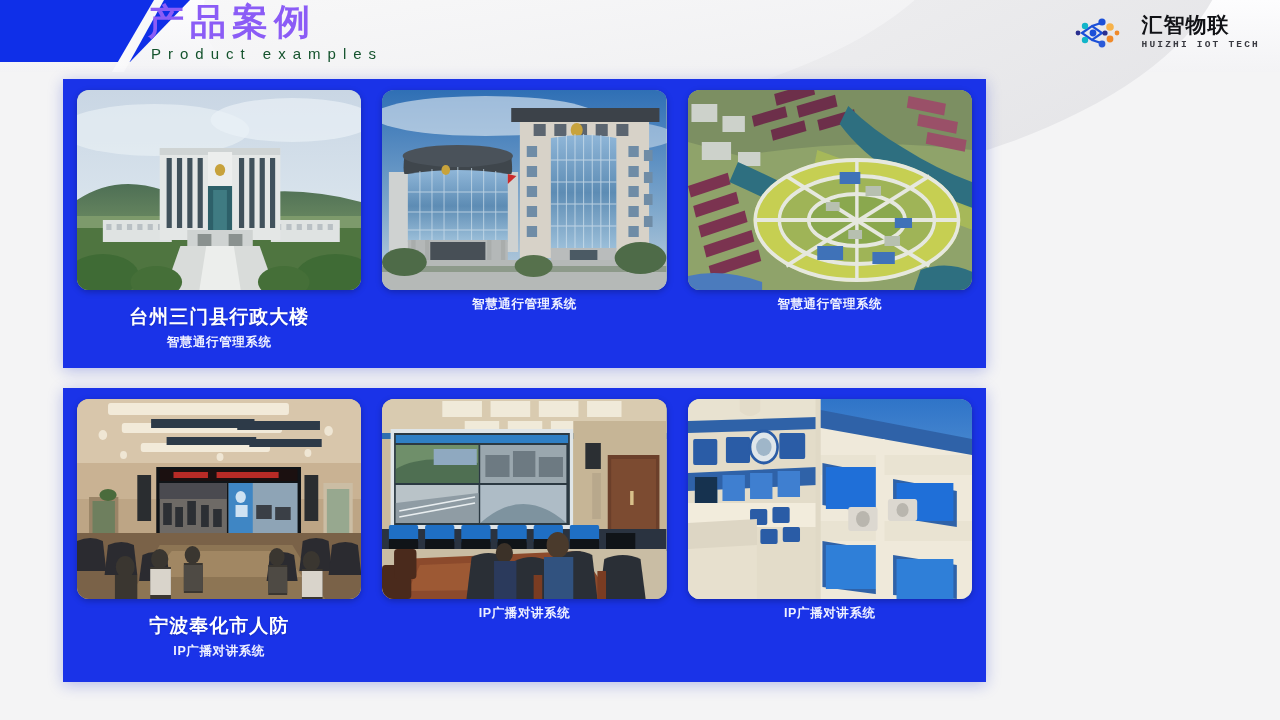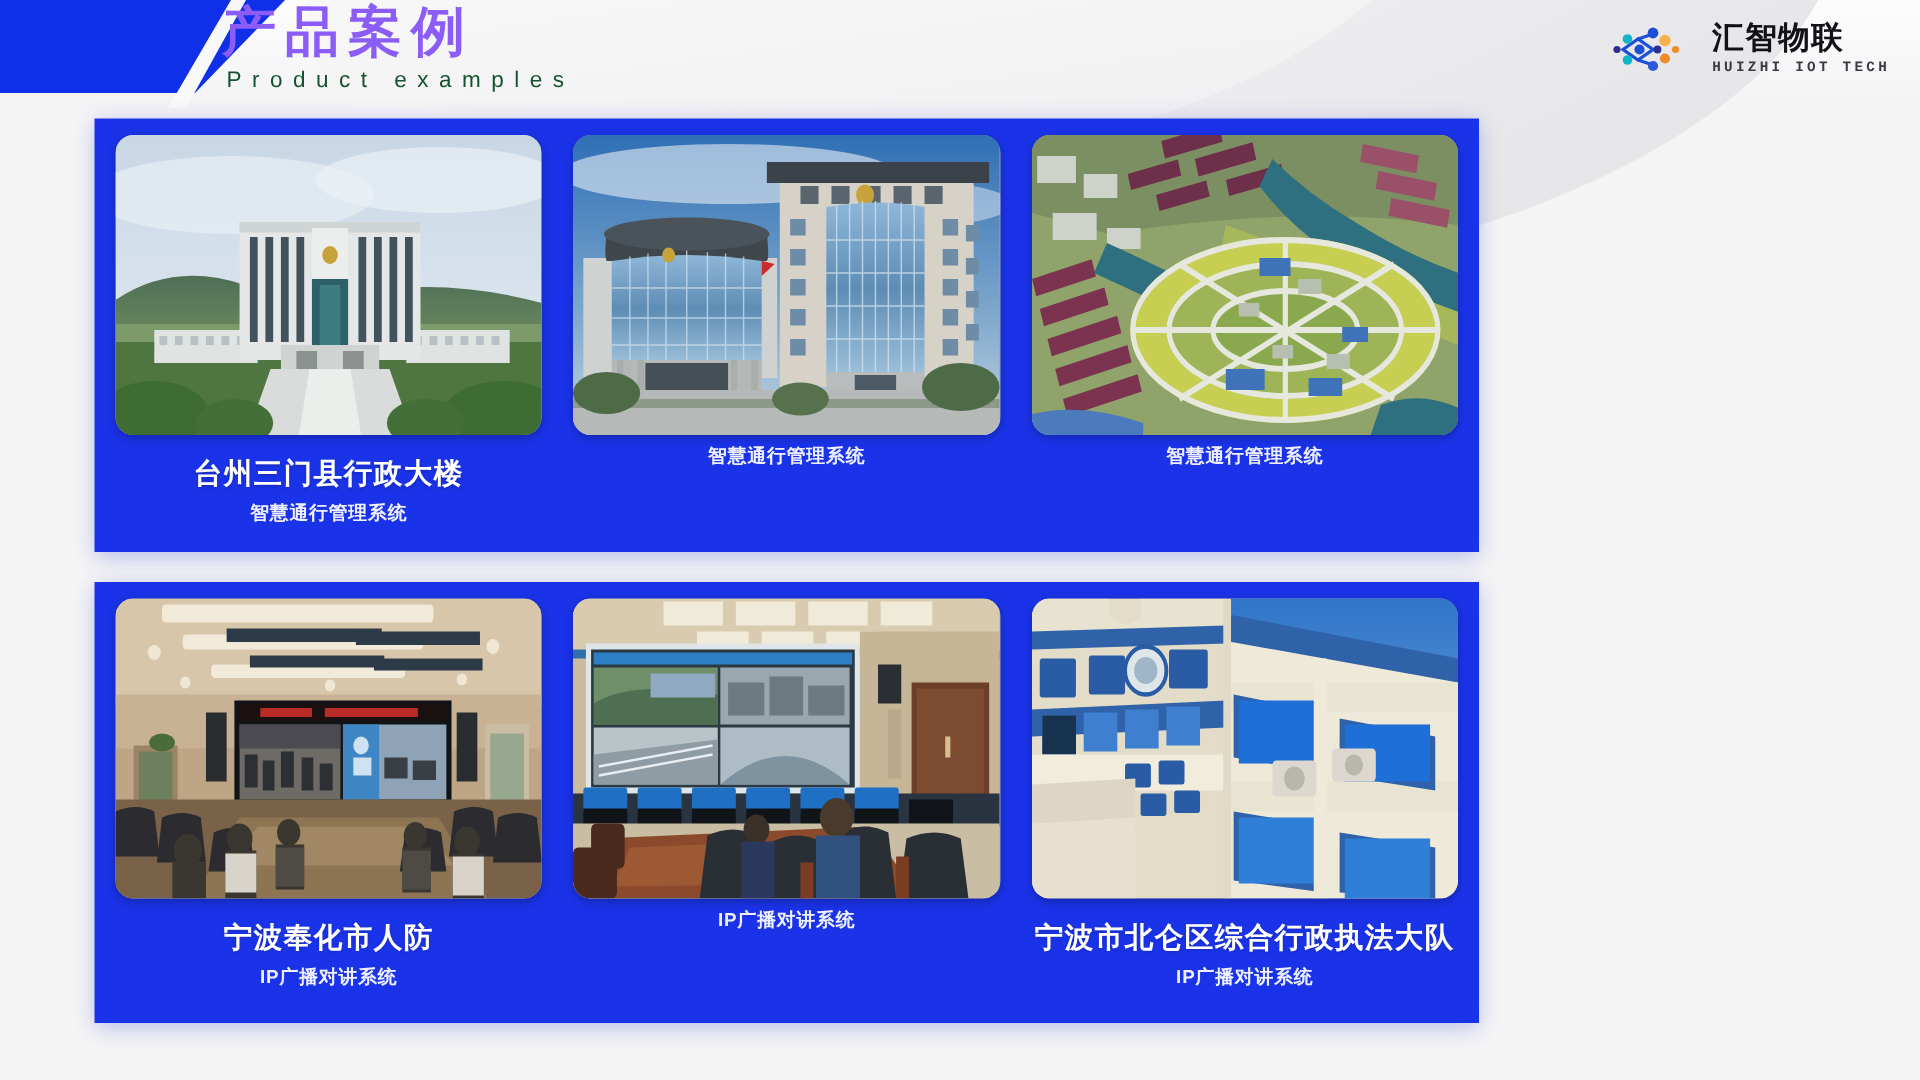--- a/index.html
+++ b/index.html
@@ -615,18 +615,17 @@
           <path d="M238 156 L312 166 L312 200 L238 196 Z" fill="#2f62a8"></path>
           <rect x="242" y="160" width="66" height="40" fill="#2f7fd8"></rect>
           <rect x="218" y="40" width="10" height="160" fill="#efe9da"></rect>
           <rect x="186" y="108" width="34" height="24" rx="3" fill="#dcd8d0"></rect>
           <circle cx="203" cy="120" r="8" fill="#b9b6ae"></circle>
           <rect x="232" y="100" width="34" height="22" rx="3" fill="#dcd8d0"></rect>
           <circle cx="249" cy="111" r="7" fill="#b9b6ae"></circle>
           <rect x="148" y="0" width="6" height="200" fill="#e0d9c6"></rect>
         </svg>
       </div>
-      <div class="card-title">宁波市北仑区综合行政执法大队</div>
       <div class="card-sub">IP广播对讲系统</div>
     </div>
 
   </div>
 </div>
 
 </body></html>

